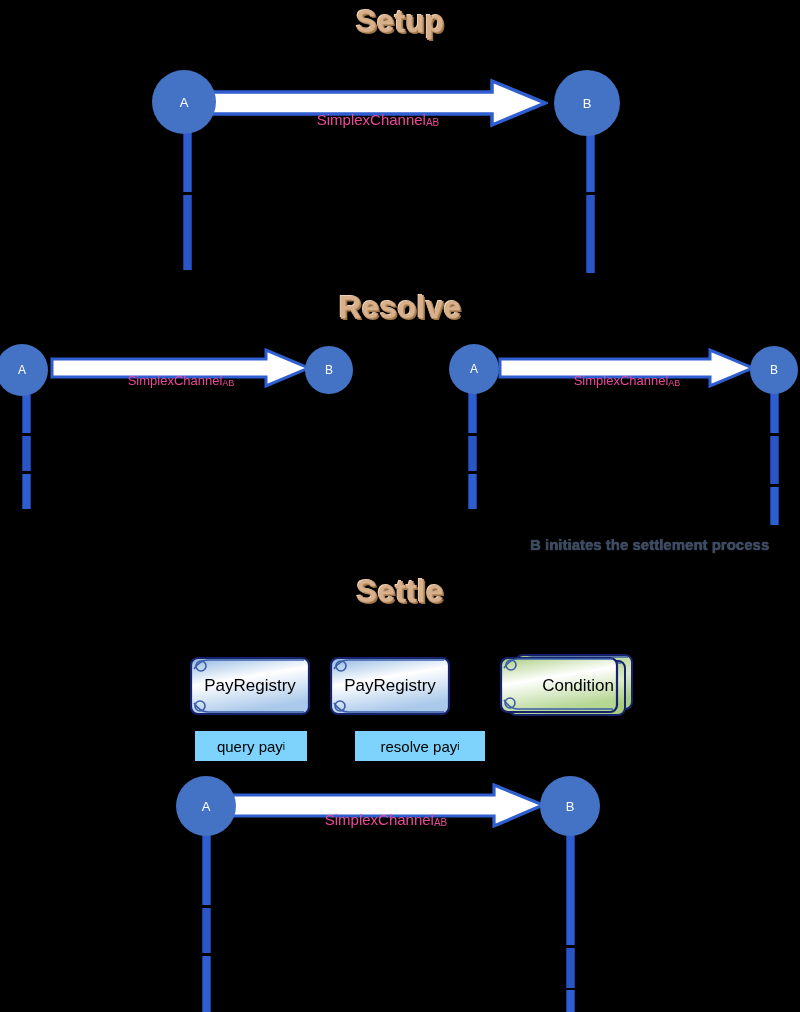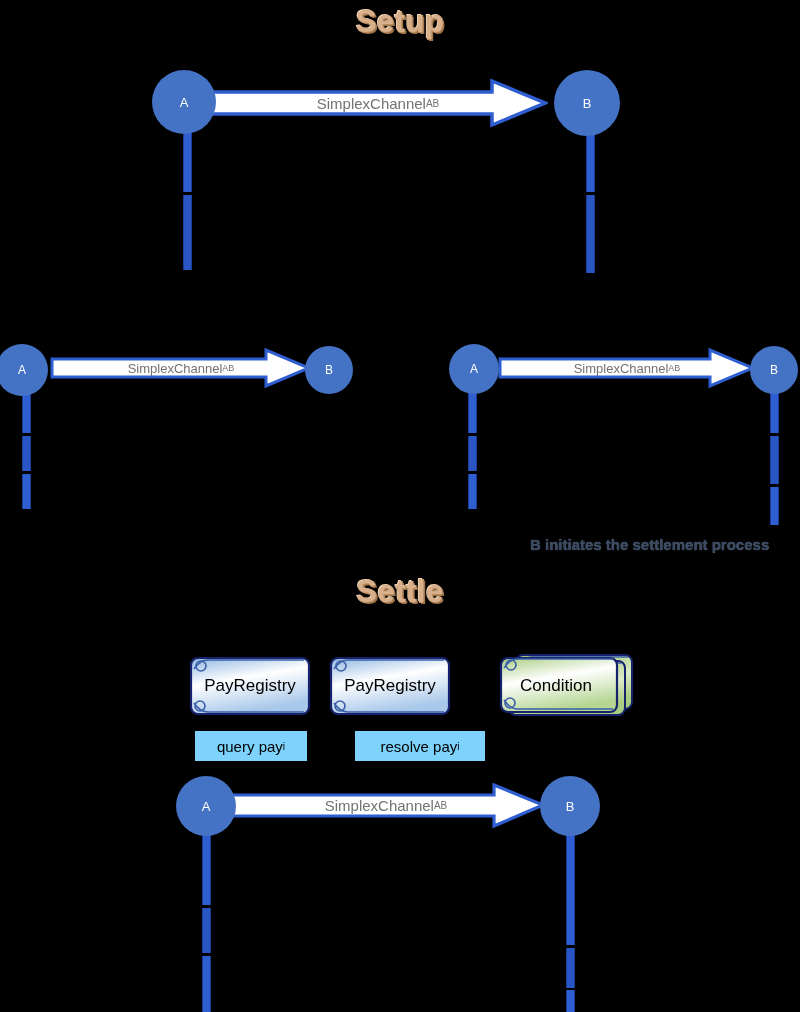--- a/index.html
+++ b/index.html
@@ -67,23 +67,23 @@
   
   .block-arrow {
     position: absolute;
   }
   .block-arrow svg { display: block; }
   .arrow-label {
     position: absolute;
     top: 0; left: 0;
     width: 100%; height: 100%;
     display: flex;
-    align-items: center;
+    align-items: flex-end;
     justify-content: center;
-    color: #737373;
+    color: #ec4899;
     font-size: 15px;
     font-family: "Liberation Sans", sans-serif;
     pointer-events: none;
     white-space: nowrap;
   }
   .arrow-label .small {
     font-size: 10px;
     vertical-align: -2px;
     letter-spacing: 0;
   }
@@ -112,21 +112,21 @@
     height: 100%;
     display: flex;
     align-items: center;
     justify-content: center;
     font-size: 17px;
     color: #000000;
     font-family: "Liberation Sans", sans-serif;
     pointer-events: none;
     white-space: nowrap;
   }
-  .doc-label.shift-left { justify-content: center; padding-right: 22px; box-sizing: border-box; }
+  .doc-label.shift-left { justify-content: flex-end; padding-right: 22px; box-sizing: border-box; }
 
   
   .msgbox {
     position: absolute;
     background: #7dd3fc;
     color: #000000;
     display: flex;
     align-items: center;
     justify-content: center;
     font-size: 15px;
@@ -163,20 +163,23 @@
     </div>
   </div>
 
   <div class="node" style="left:152px; top:70px; width:64px; height:64px;">
     <span>A</span>
   </div>
   <div class="node" style="left:554px; top:70px; width:66px; height:66px;">
     <span>B</span>
   </div>
 
+  <div class="section-title" style="left:0; top:292px; width:800px;">
+    <span>Resolve</span>
+  </div>
 
   <div class="lifeline" style="left:22px; top:388px; height:45px;"></div>
   <div class="lifeline seg2" style="left:22px; top:436px; height:35px;"></div>
   <div class="lifeline" style="left:22px; top:474px; height:35px;"></div>
 
   <div class="block-arrow" style="left:50px; top:348px; width:262px; height:40px;">
     <svg width="262" height="40" viewBox="0 0 262 40">
       <polygon points="2,11 216,11 216,2 259,20 216,38 216,29 2,29" fill="#ffffff" stroke="#2f5ed0" stroke-width="3" stroke-linejoin="miter"></polygon>
     </svg>
     <div class="arrow-label sm">

